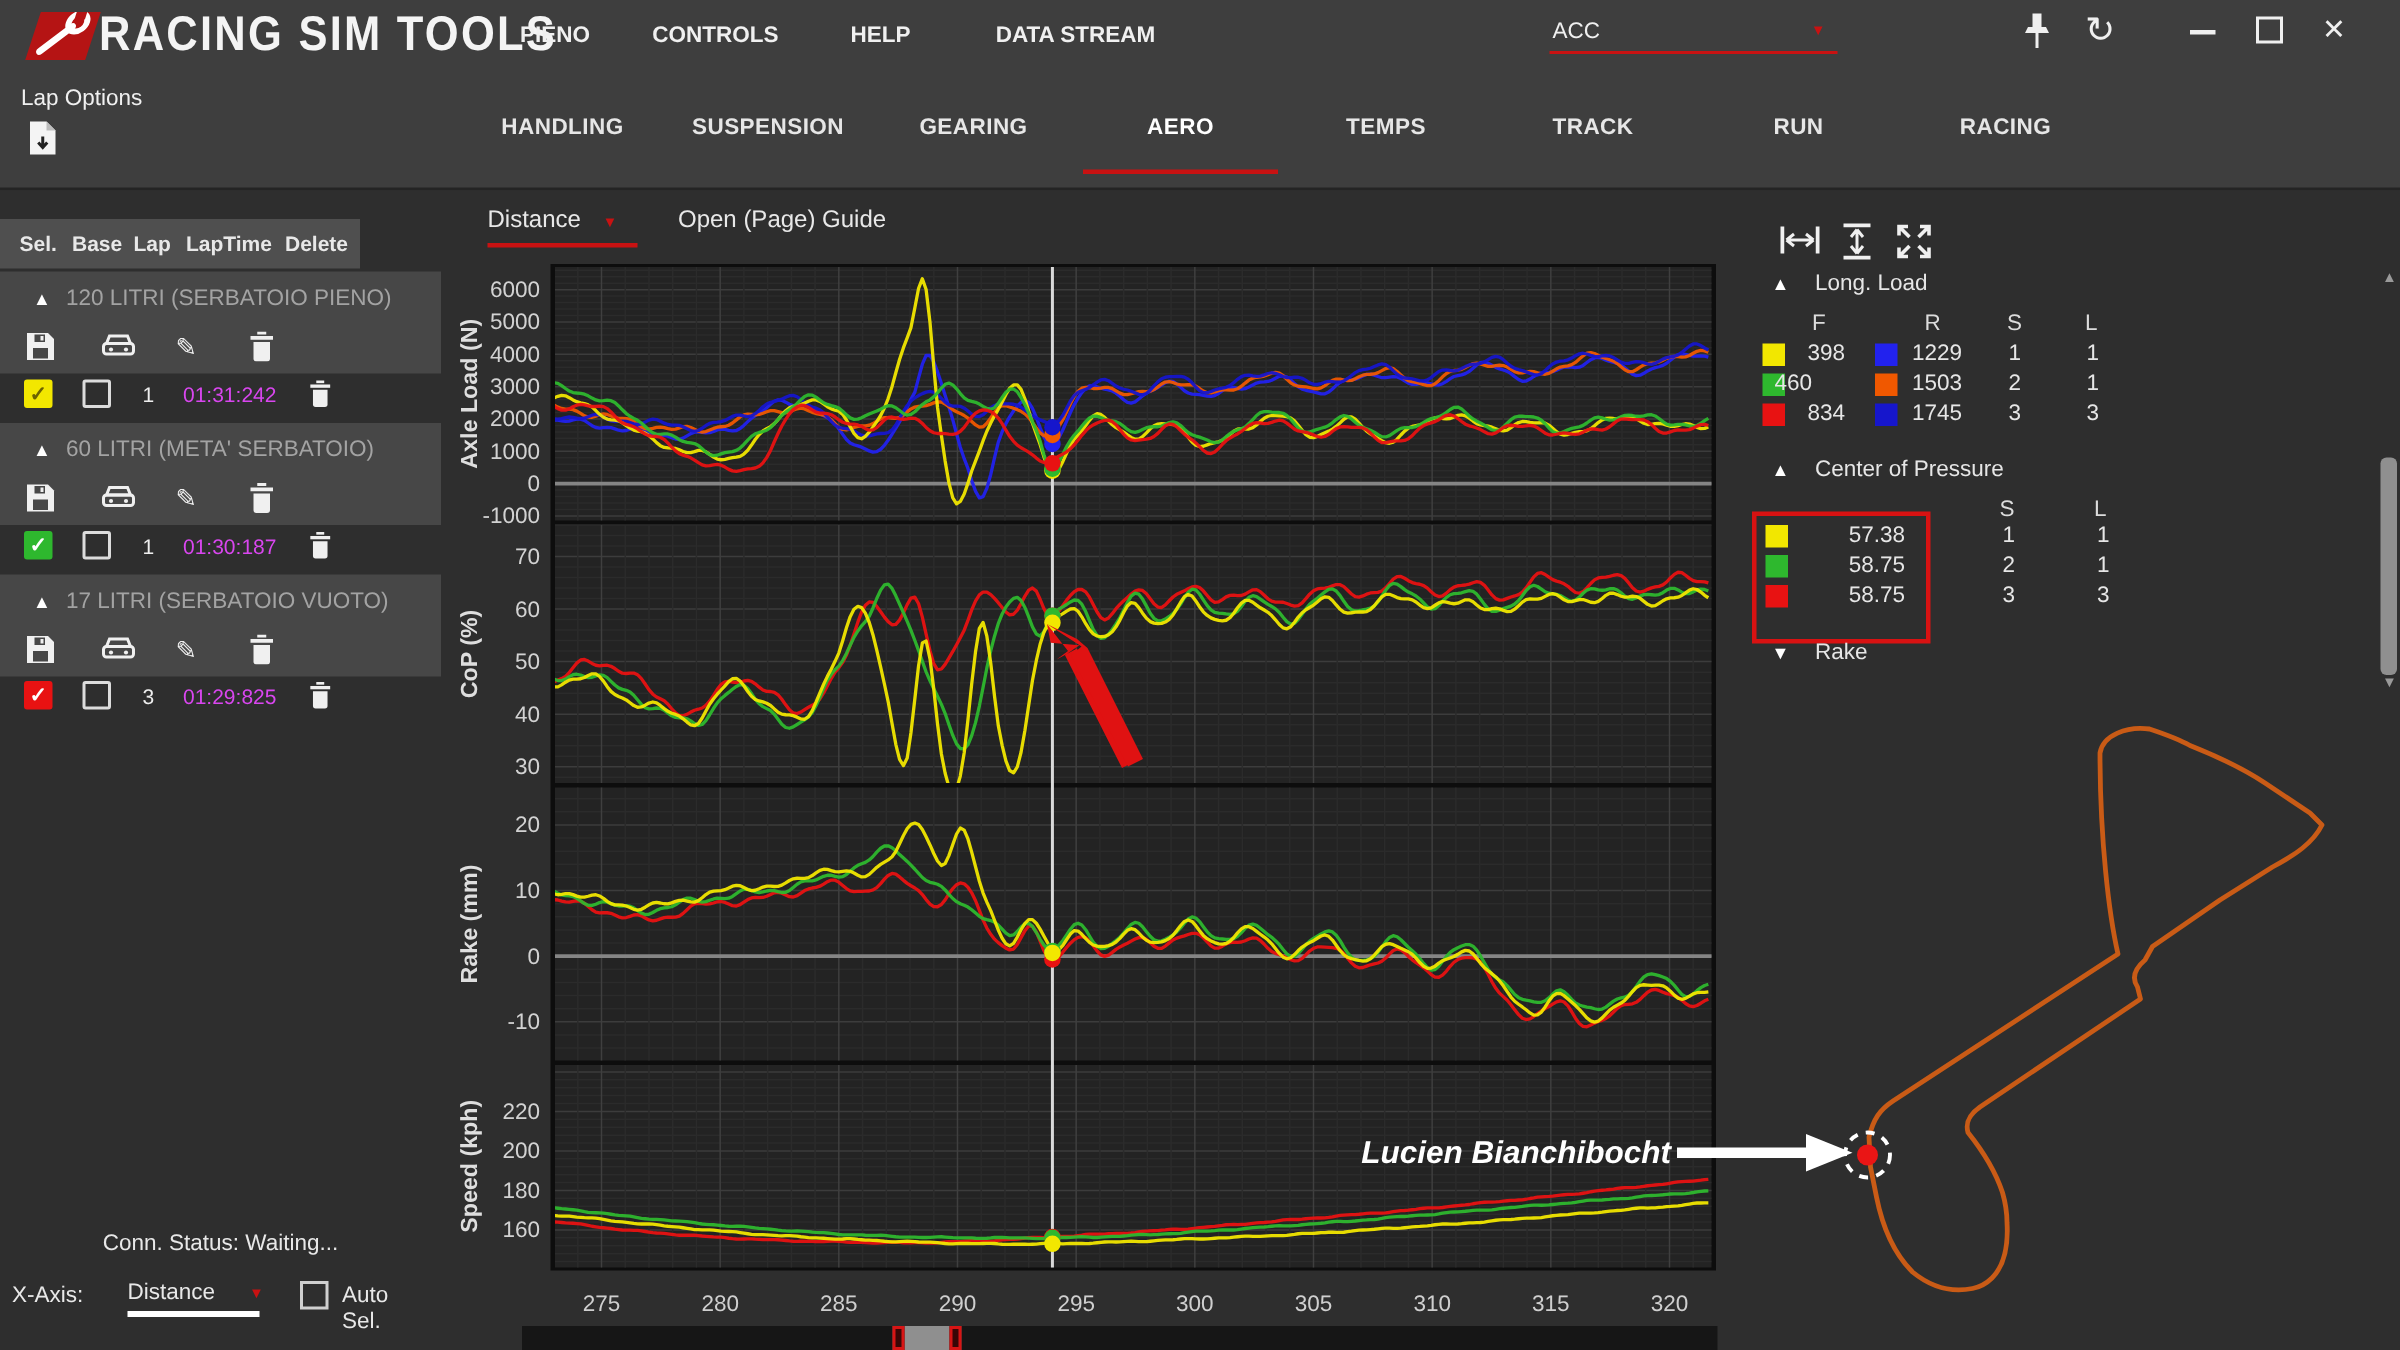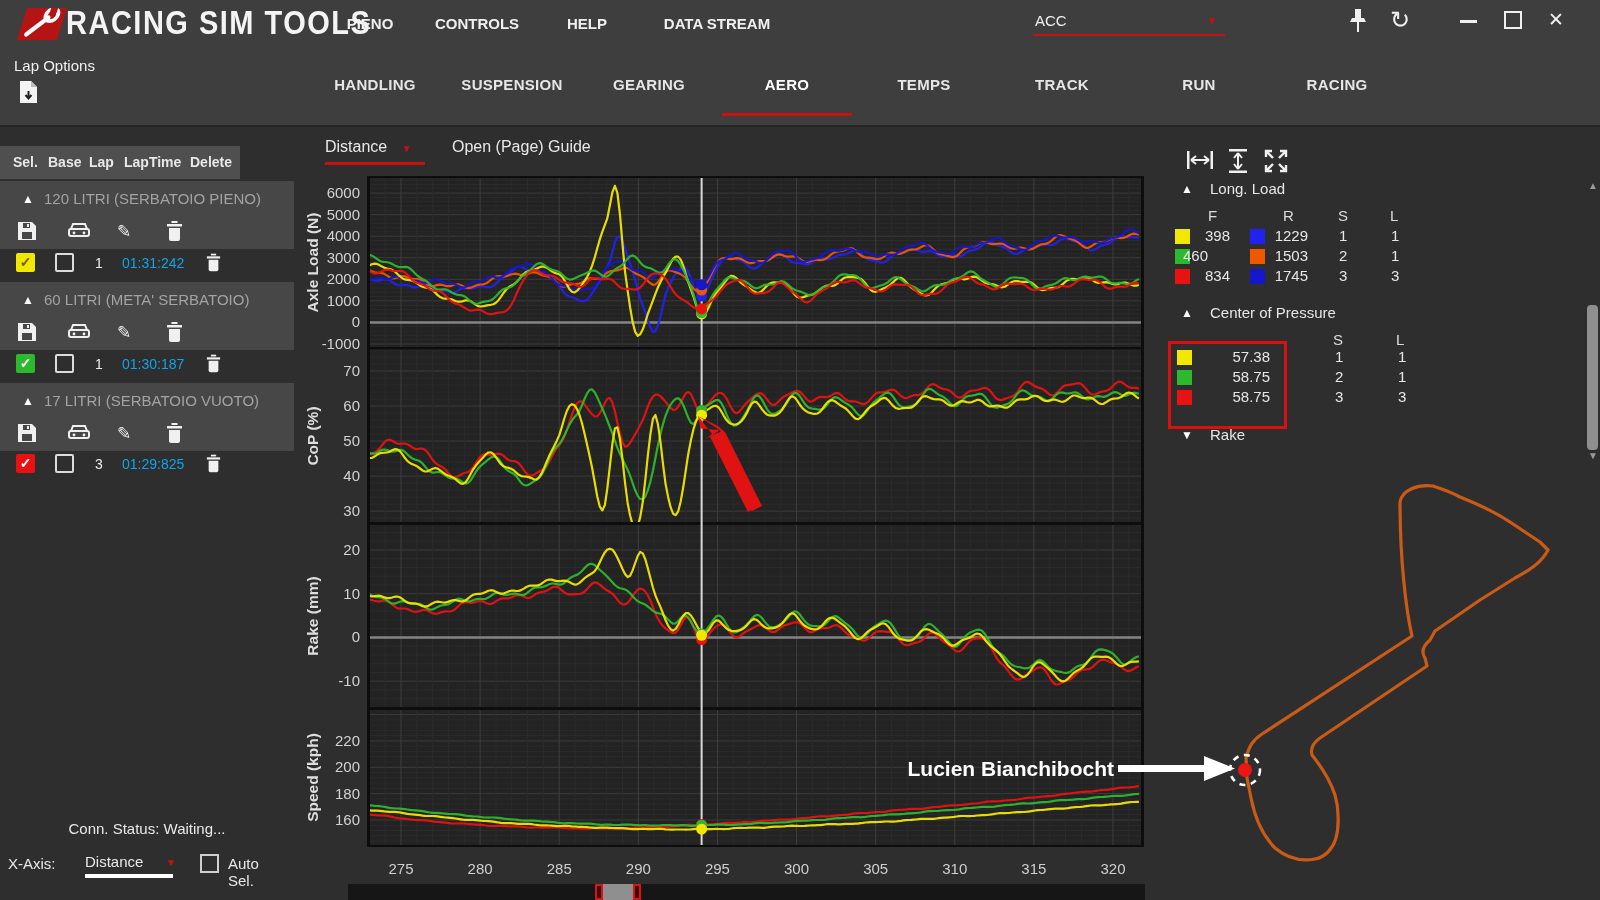--- a/index.html
+++ b/index.html
@@ -17,28 +17,28 @@
   .winbtn{position:absolute;top:10px;font-size:19px;color:#f0f0f0;}
   .sb-colhead{position:absolute;left:0;top:146px;width:240px;height:33px;background:#4f4f4f;font-size:14px;font-weight:700;}
   .sb-colhead span{position:absolute;top:8px;}
   .group-head{position:absolute;left:0;width:294px;height:68px;background:#474747;}
   .group-title{position:absolute;left:44px;top:9px;font-size:15px;color:#a3a3a3;white-space:nowrap;}
   .tri{position:absolute;font-size:12px;color:#fff;}
   .g-icon{position:absolute;top:40px;width:22px;height:20px;}
   .lap-row{position:absolute;left:0;width:294px;height:30px;}
   .cbox{position:absolute;width:19px;height:19px;top:4px;border-radius:2px;text-align:center;line-height:19px;font-size:14px;font-weight:700;}
   .cbox.empty{border:2px solid #dcdcdc;width:15px;height:15px;background:transparent;}
-  .laptime{color:#0ea5e9;font-size:14px;}
+  .laptime{color:#d946ef;font-size:14px;}
   .lapnum{font-size:14px;color:#eee;}
   .chart-hdr-text{font-size:16px;color:#e8e8e8;}
   .rp-text{font-size:15px;color:#e6e6e6;}
   .rp-head{font-size:15px;color:#dcdcdc;}
   .swatch{position:absolute;width:15px;height:15px;}
   .cop-box{position:absolute;left:1168px;top:341px;width:113px;height:82px;border:3px solid #d81212;}
-  .track-label{position:absolute;left:858px;top:757px;width:256px;text-align:right;font-size:21px;font-weight:700;color:#fff;white-space:nowrap;}
+  .track-label{position:absolute;left:858px;top:757px;width:256px;text-align:right;font-size:21px;font-style:italic;font-weight:700;color:#fff;white-space:nowrap;}
   .sb-thumb{position:absolute;left:1587px;width:11px;background:#8f8f8f;border-radius:4px;}
   .sb-arrow{position:absolute;left:1588px;color:#9a9a9a;font-size:10px;}
   .slider-track{position:absolute;left:348px;top:884px;width:797px;height:16px;background:#161616;}
   .slider-handle{position:absolute;left:247px;top:0;width:46px;height:16px;background:#8f8f8f;}
   .slider-cap{position:absolute;top:0;width:8px;height:16px;background:#3a0606;border:2px solid #d81414;box-sizing:border-box;}
   .xaxis-row{position:absolute;left:8px;top:855px;font-size:15px;}
   svg{display:block;}
 </style>
 </head>
 <body>

